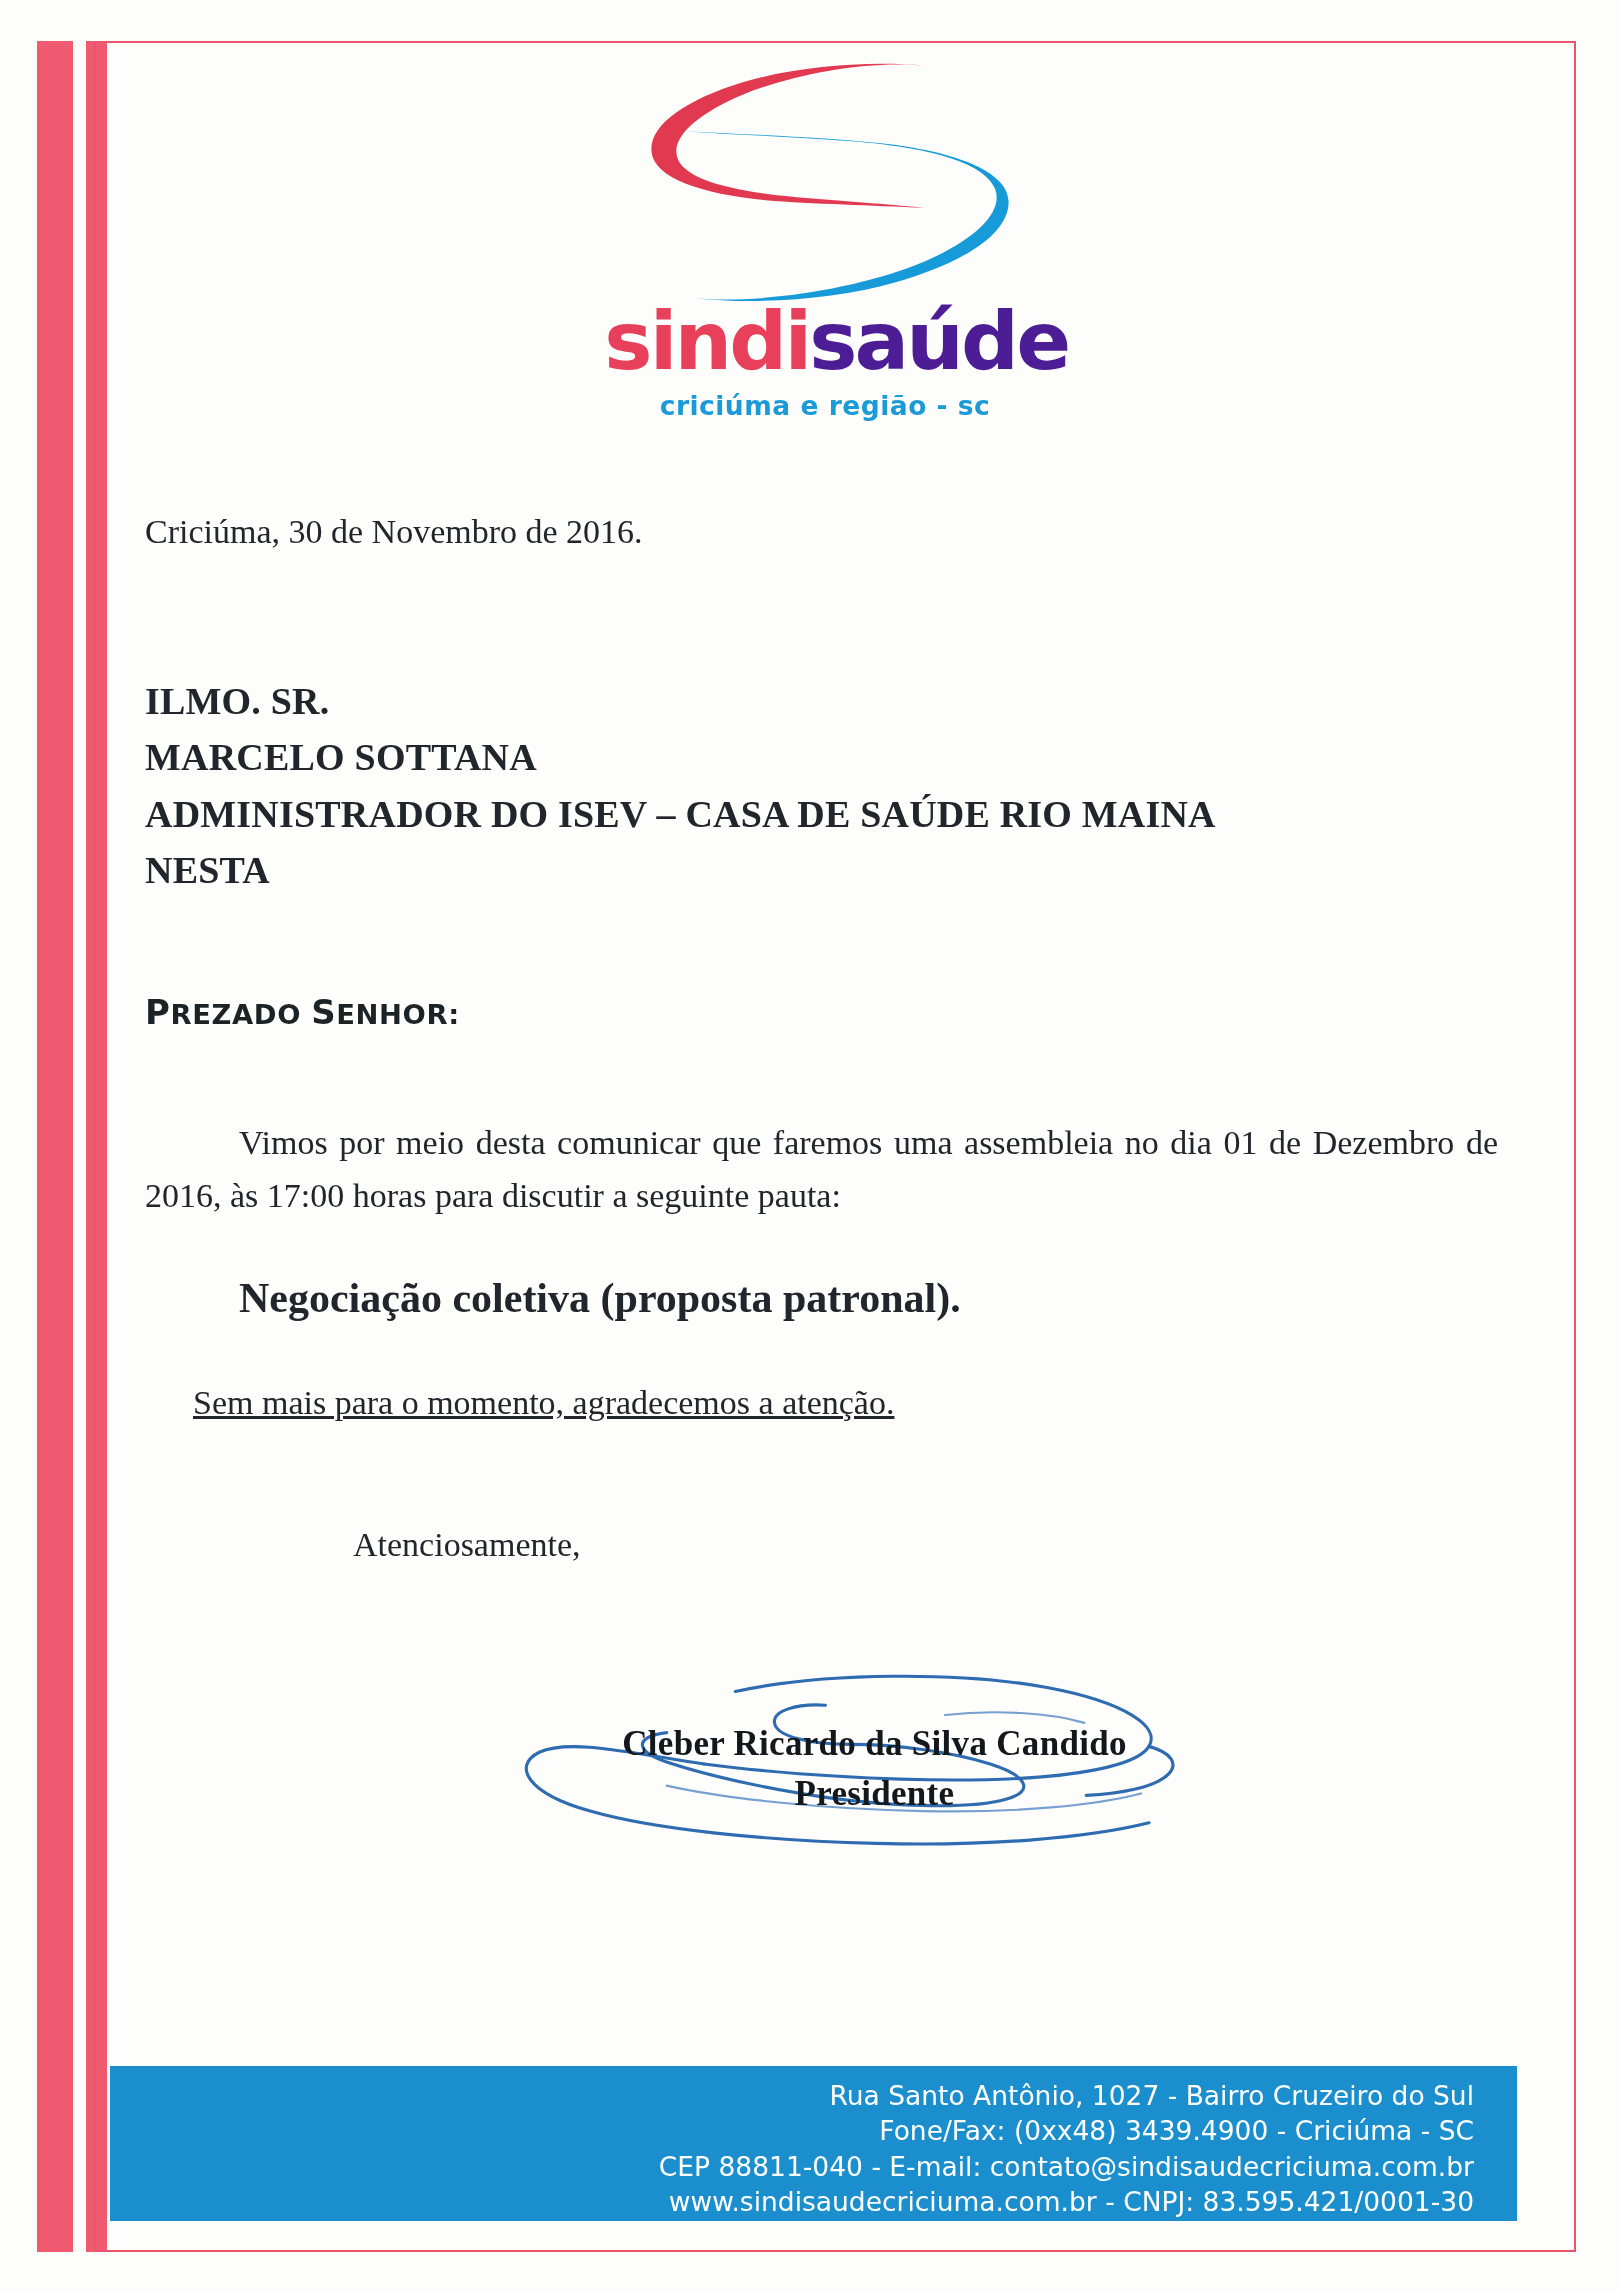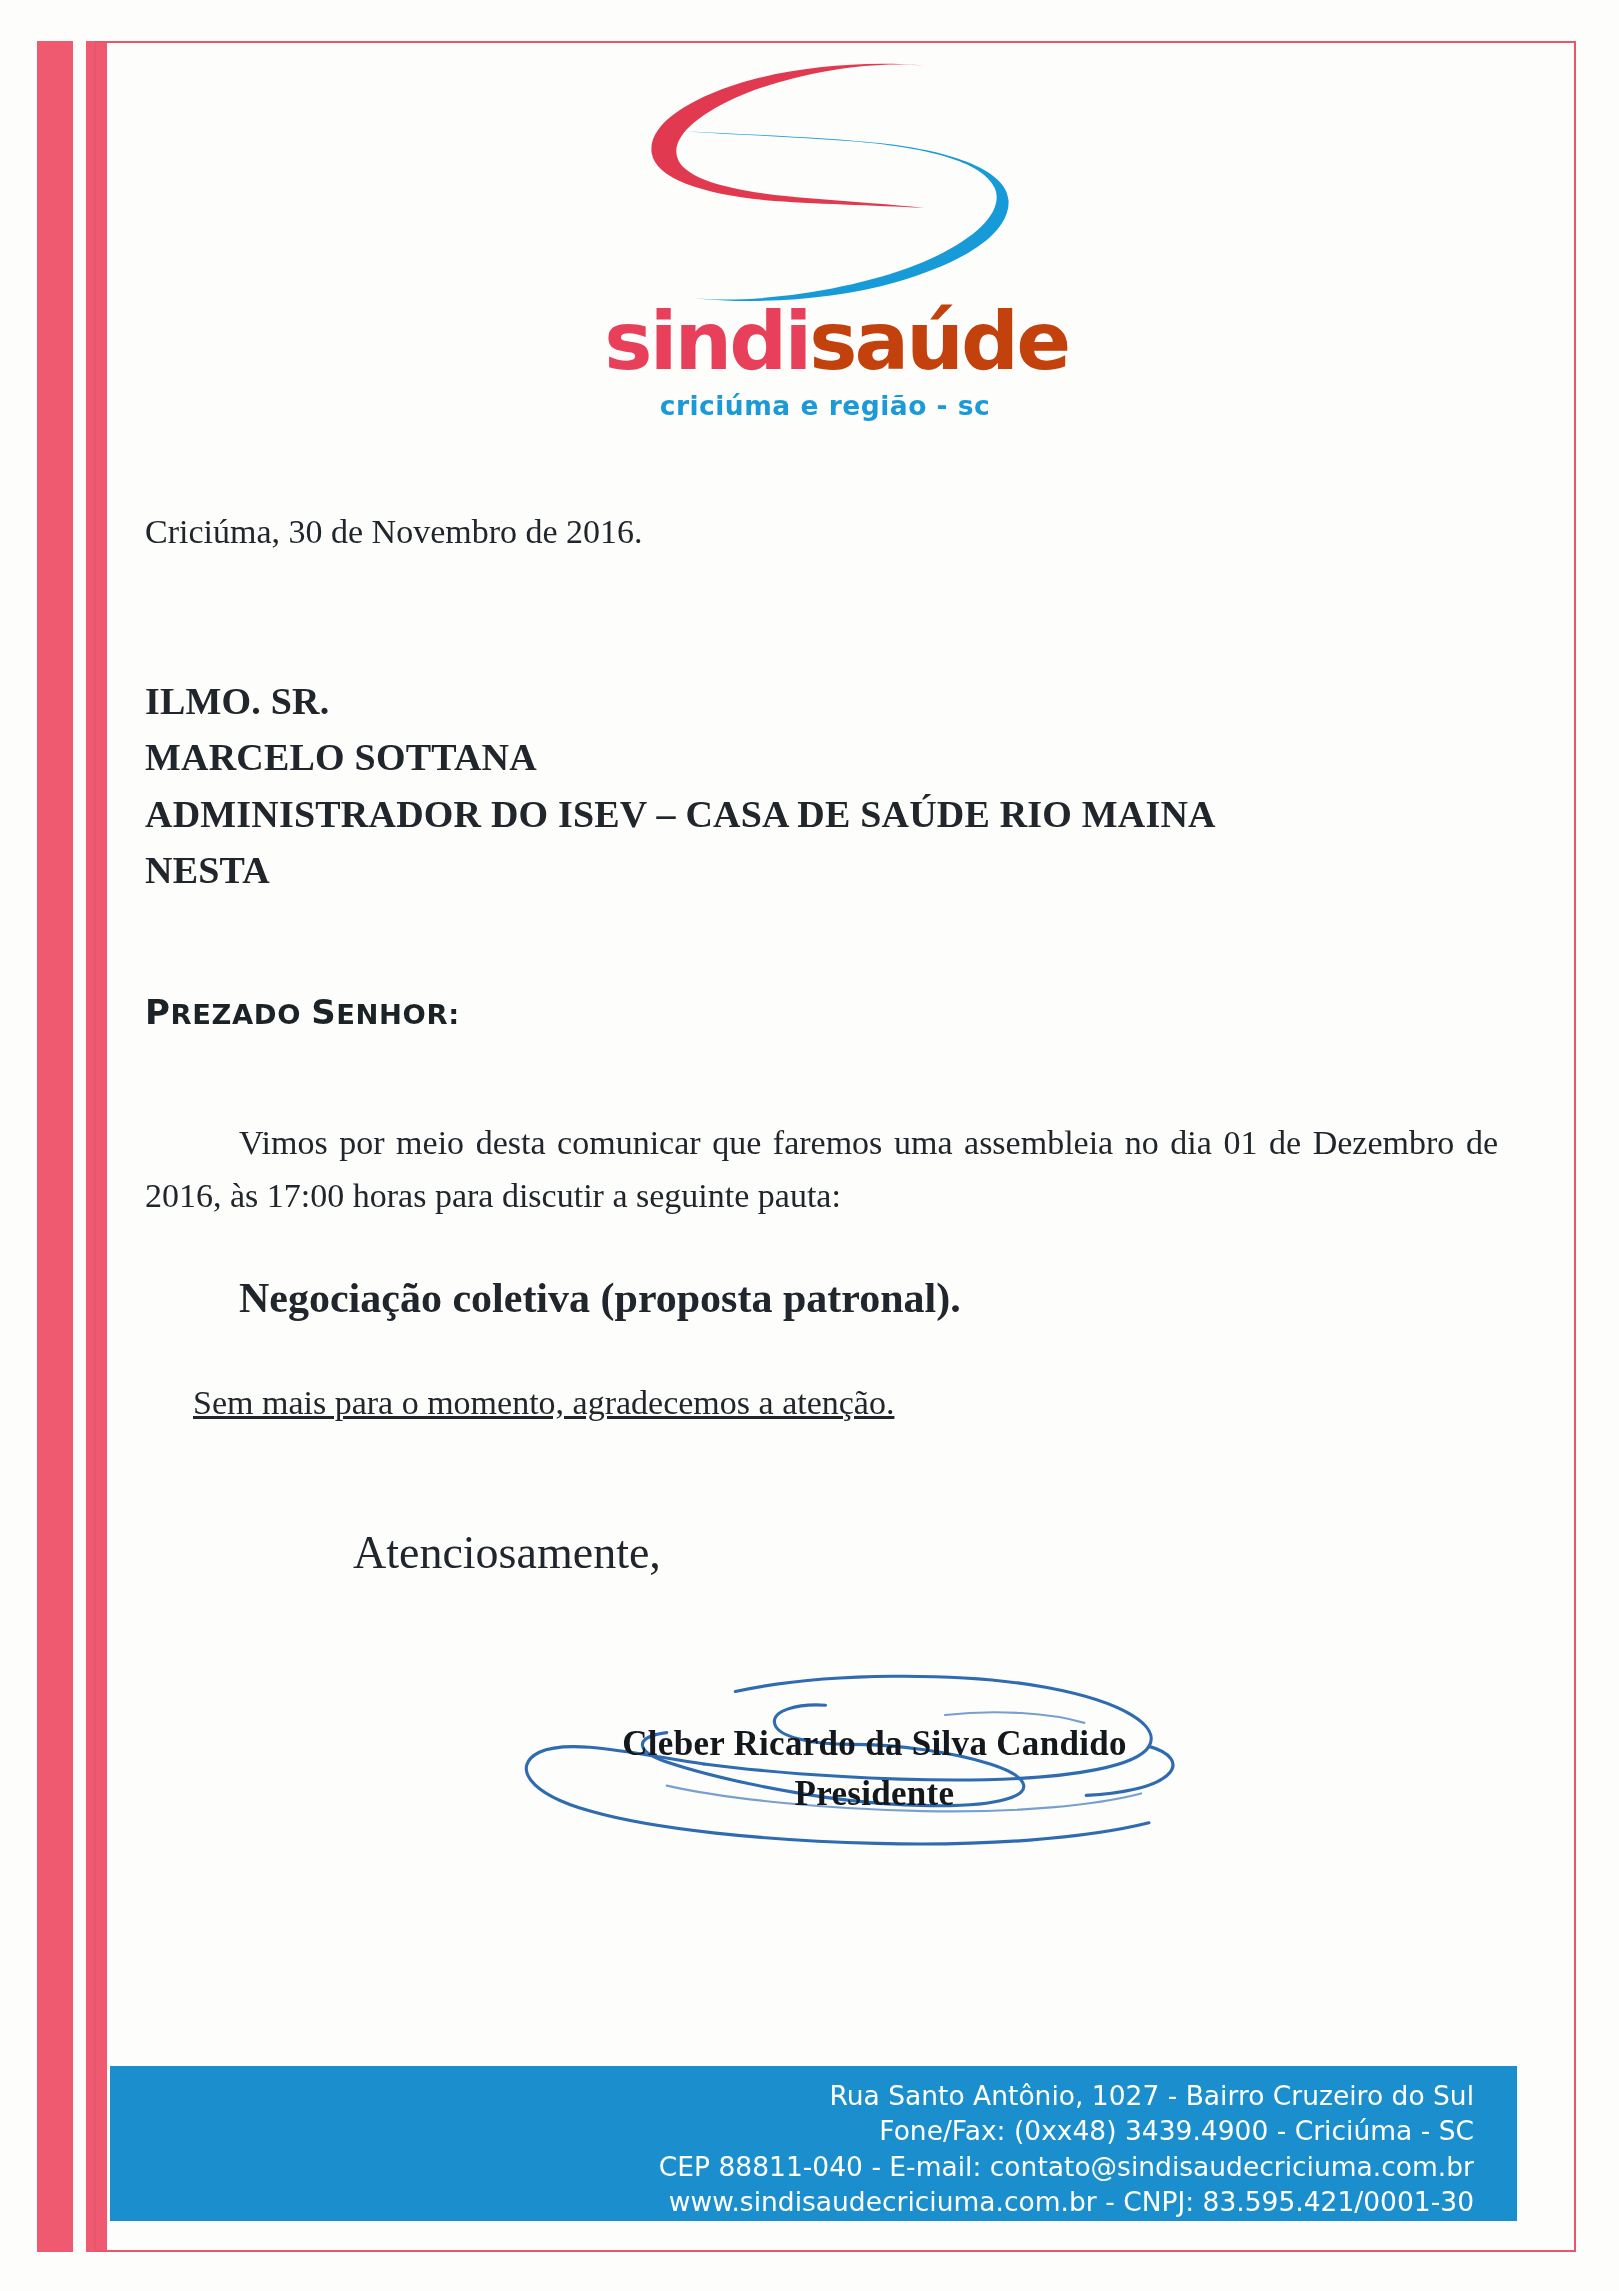--- a/index.html
+++ b/index.html
@@ -67,21 +67,21 @@
   .wordmark {
     margin-top: -5.9px;
     font-family: "DejaVu Sans", "Liberation Sans", sans-serif;
     font-weight: 700;
     font-size: 81px;
     letter-spacing: -2.9px;
     line-height: 1;
     padding-left: 17.6px;
   }
   .wm-sindi { color: #e8405a; margin-left: 36px; }
-  .wm-saude { color: #c2410c; }
+  .wm-saude { color: #4c1d95; }
 
   .tagline {
     margin-top: 7.8px;
     font-family: "DejaVu Sans", "Liberation Sans", sans-serif;
     font-weight: 700;
     font-size: 26.5px;
     letter-spacing: 0.5px;
     color: #1a9ad7;
     padding-left: 31px;
   }
@@ -139,21 +139,21 @@
     margin-top: 51px;
     margin-left: 48px;
     font-size: 34px;
     line-height: 1.4;
     text-decoration: underline;
   }
 
   .regards {
     margin-top: 94px;
     margin-left: 208px;
-    font-size: 46px;
+    font-size: 34px;
     line-height: 1.4;
   }
 
   
   .signature-block {
     position: absolute;
     left: 502px;
     top: 1662px;
     width: 745px;
     height: 206px;

